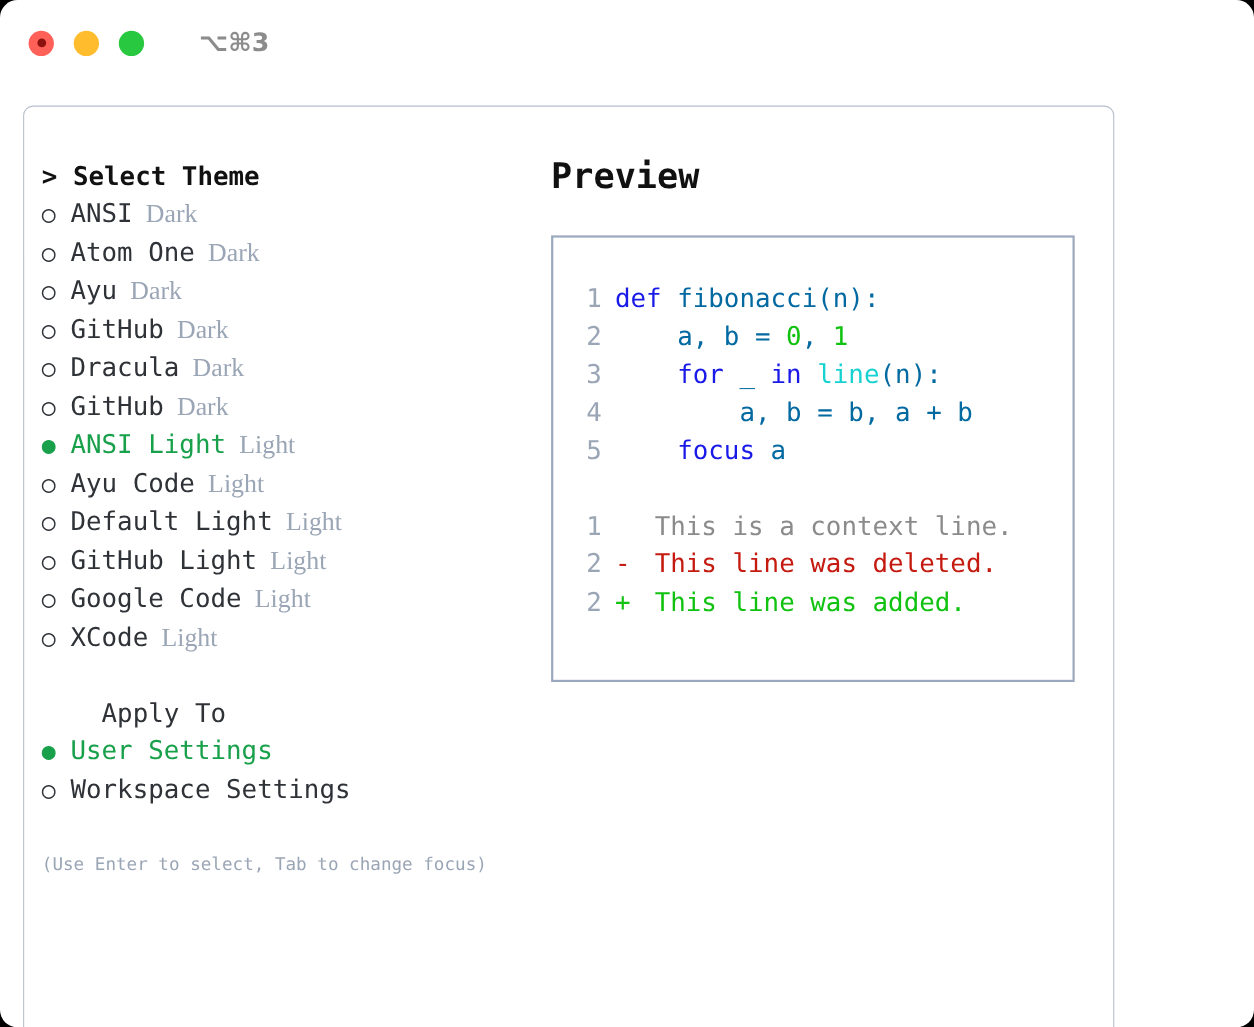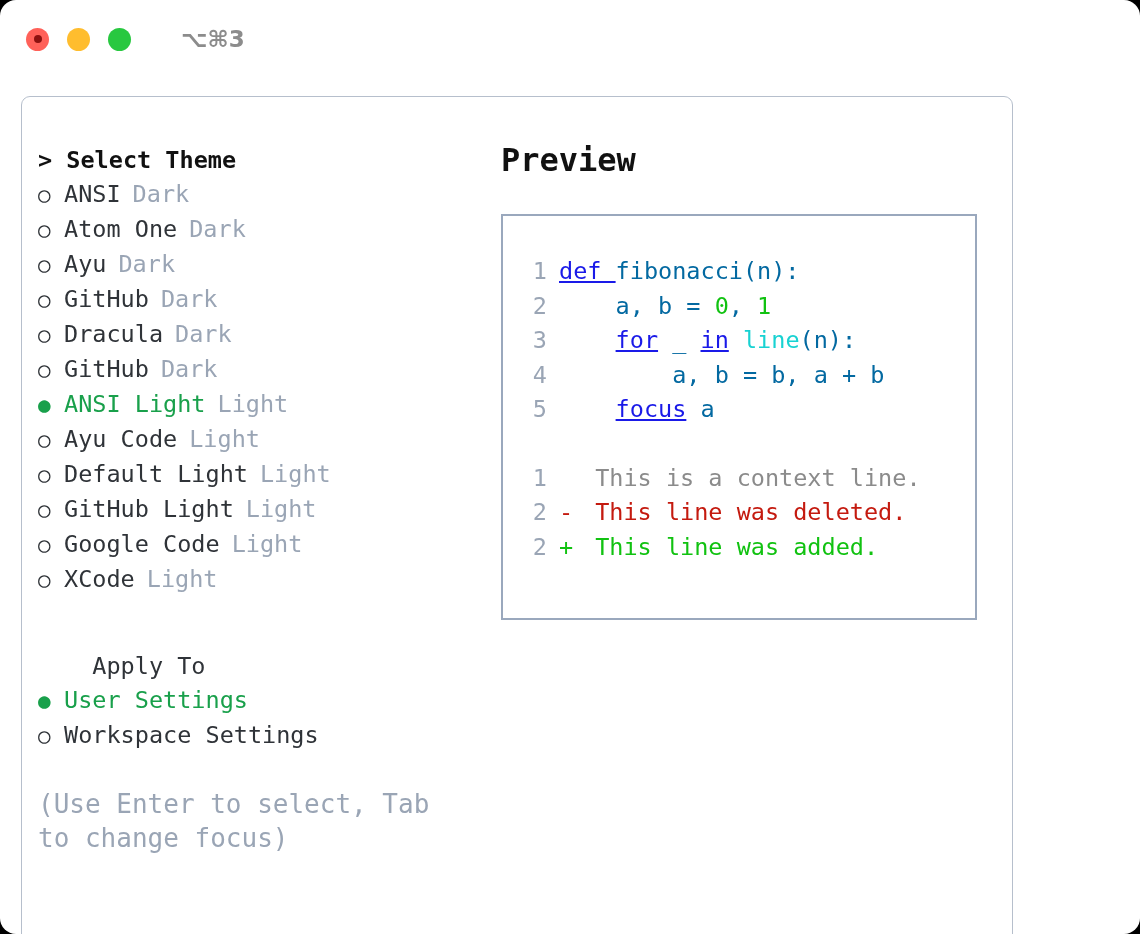--- a/index.html
+++ b/index.html
@@ -95,36 +95,37 @@
     flex: 0 0 26px;
     color: #2f3338;
     font-size: 21px;
   }
   .opt .bullet.sel { color: #19a04b; }
   .opt .label { color: #2f3338; }
   .opt.selected .label { color: #19a04b; }
   .opt .badge {
     color: #9aa5b5;
     margin-left: 12px;
+    font-family: Liberation Serif, serif;
   }
 
   .applyto {
-    margin-top: 52px;
+    margin-top: 34px;
   }
   .applyto-title {
     font-size: 23.5px;
     color: #2f3338;
     line-height: 34px;
     padding-left: 26px;
     white-space: pre;
   }
 
   .hint {
     margin-top: 34px;
-    font-size: 26px;
+    font-size: 16px;
     color: #9aa5b5;
     line-height: 34px;
     width: 420px;
   }
 
   
   .right {
     position: absolute;
     left: 479px; top: 46px;
     width: 490px;
@@ -156,21 +157,21 @@
     text-align: right;
     color: #9aa5b5;
     margin-right: 12px;
   }
   .marker {
     width: 22px;
     flex: 0 0 22px;
     white-space: pre;
   }
 
-  .tok-kw   { color: #1a1ae8; text-decoration: underline; }
+  .tok-kw   { color: #1a1ae8; }
   .tok-num  { color: #11c211; }
   .tok-fn   { color: #18d2d2; }
   .tok-txt  { color: #0369a1; }
 
   .spacer { height: 34px; }
 
   .diff-ctx   { color: #8b8b8b; }
   .diff-del   { color: #c41a0f; }
   .diff-add   { color: #11c211; }
 </style>

